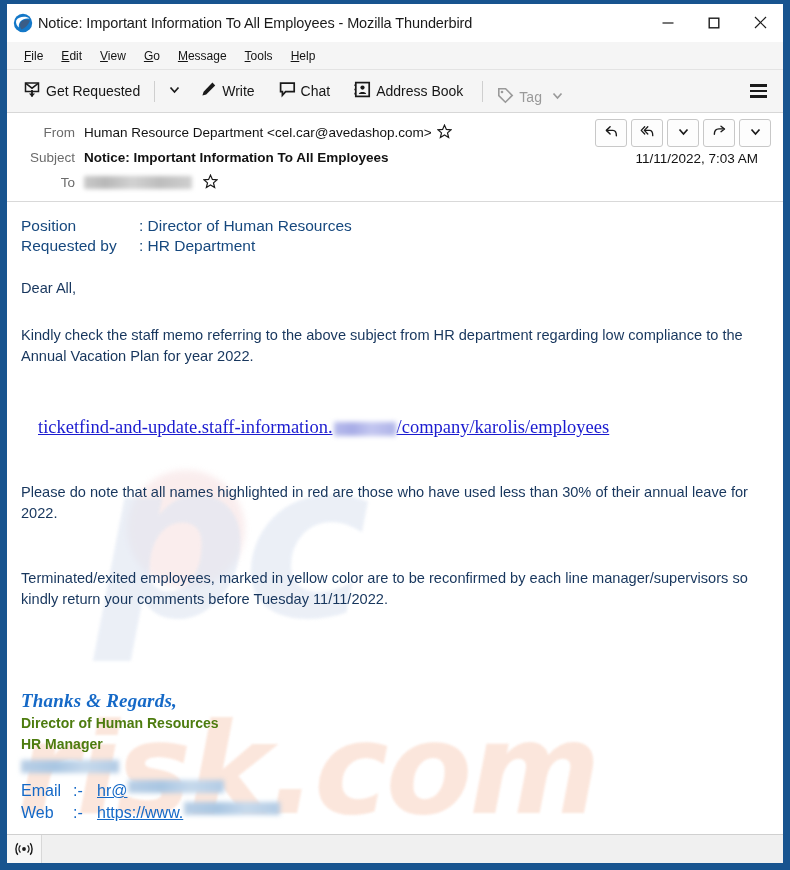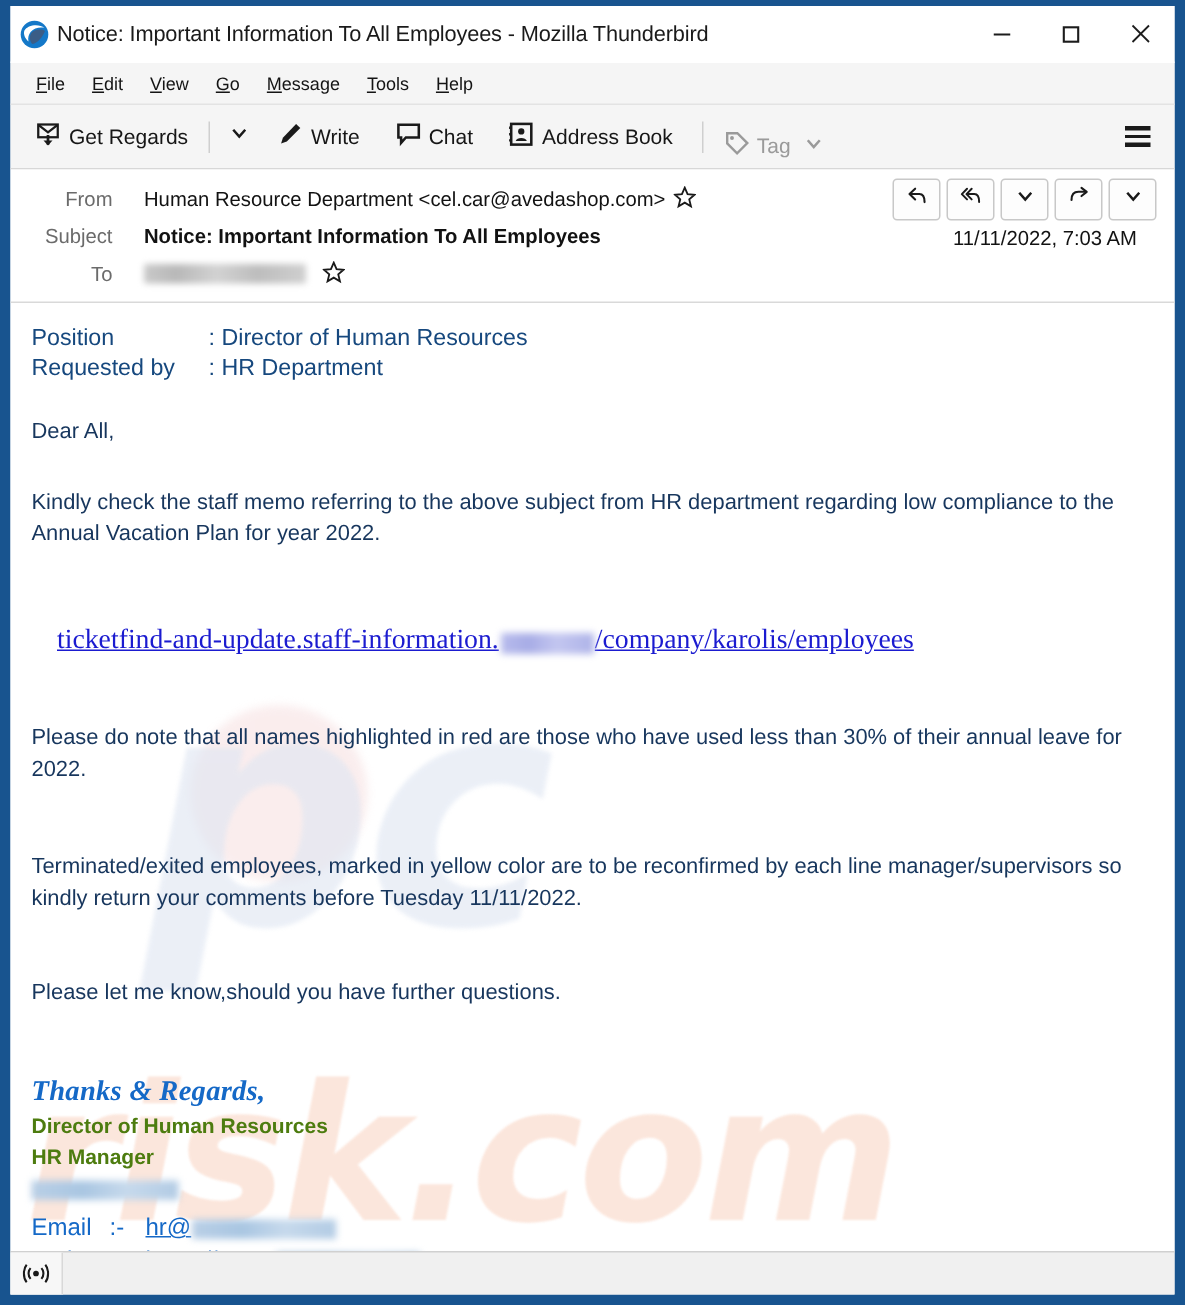--- a/index.html
+++ b/index.html
@@ -153,21 +153,21 @@
     display: flex;
     align-items: center;
     padding: 0 10px;
     min-height: 25px;
   }
   .hdr-label {
     width: 58px;
     text-align: right;
     font-size: 13.5px;
     color: #6b6b6b;
-    padding-right: 21px;
+    padding-right: 9px;
     flex: 0 0 auto;
   }
   .hdr-value {
     font-size: 13.5px;
     color: #121212;
     display: flex;
     align-items: center;
     gap: 5px;
   }
   .hdr-value.bold { font-weight: bold; }
@@ -339,21 +339,20 @@
     background: linear-gradient(90deg,#b9cfe6,#a9c6e2 35%,#c6d9ec 65%,#b2cbe4);
     filter: blur(2.6px);
     margin: 5px 0 3px 0;
   }
   .sig-contact {
     font-family: "Liberation Sans", sans-serif;
     font-size: 16px;
     color: #1569c7;
     line-height: 22px;
     display: flex;
-    align-items: center;
   }
   .sig-contact .k { display: inline-block; width: 52px; }
   .sig-contact .sep { display: inline-block; width: 24px; }
   .sig-contact u { text-decoration: underline; }
   .redact-sig {
     display: inline-block;
     height: 13px;
     width: 96px;
     background: linear-gradient(90deg,#b9cfe6,#a9c6e2 35%,#c6d9ec 65%,#b2cbe4);
     filter: blur(2.6px);
@@ -429,21 +428,21 @@
 
       <div class="tool-btn">
         <span>
           <svg width="17" height="17" viewBox="0 0 17 17">
             <rect x="1.5" y="2" width="13" height="8.5" fill="none" stroke="#1a1a1a" stroke-width="1.5"></rect>
             <path d="M1.8 2.4 L8 7.2 L14.2 2.4" fill="none" stroke="#1a1a1a" stroke-width="1.5"></path>
             <line x1="8" y1="9" x2="8" y2="15.5" stroke="#1a1a1a" stroke-width="1.8"></line>
             <path d="M5 12.6 L8 16 L11 12.6 Z" fill="#1a1a1a"></path>
           </svg>
         </span>
-        <span>Get Regards</span>
+        <span>Get Requested</span>
       </div>
 
       <div class="tool-sep"></div>
 
       <div class="caret-btn">
         <span>
           <svg width="13" height="13" viewBox="0 0 13 13">
               <path d="M2.5 4.5 L6.5 9 L10.5 4.5" fill="none" stroke="#1a1a1a" stroke-width="1.7"></path>
             </svg>
         </span>
@@ -619,21 +618,20 @@
         <div class="gap-lg"></div>
 
         <p class="para">Please do note that all names highlighted in red are those who have used less than 30% of their annual leave for 2022.</p>
 
         <div class="gap-md" style="height:38px;"></div>
 
         <p class="para">Terminated/exited employees, marked in yellow color are to be reconfirmed by each line manager/supervisors so kindly return your comments before Tuesday 11/11/2022.</p>
 
         <div class="gap-md" style="height:36px;"></div>
 
-        <p class="para">Please let me know,should you have further questions.</p>
 
         <div class="gap-md" style="height:38px;"></div>
 
         <div>
           <div class="sig-thanks">Thanks &amp; Regards,</div>
           <div class="sig-line">Director of Human Resources</div>
           <div class="sig-line">HR Manager</div>
           <div class="sig-domain-redact"></div>
           <div class="sig-contact">
             <span class="k">Email</span>

